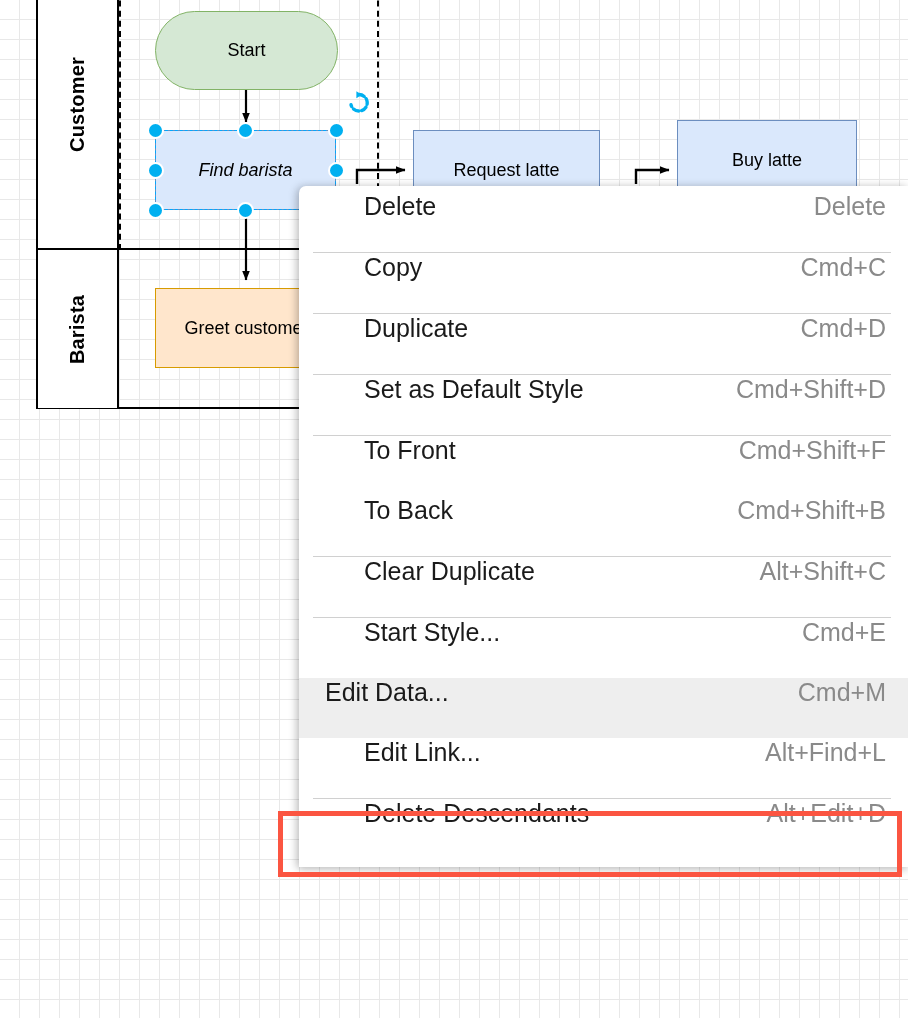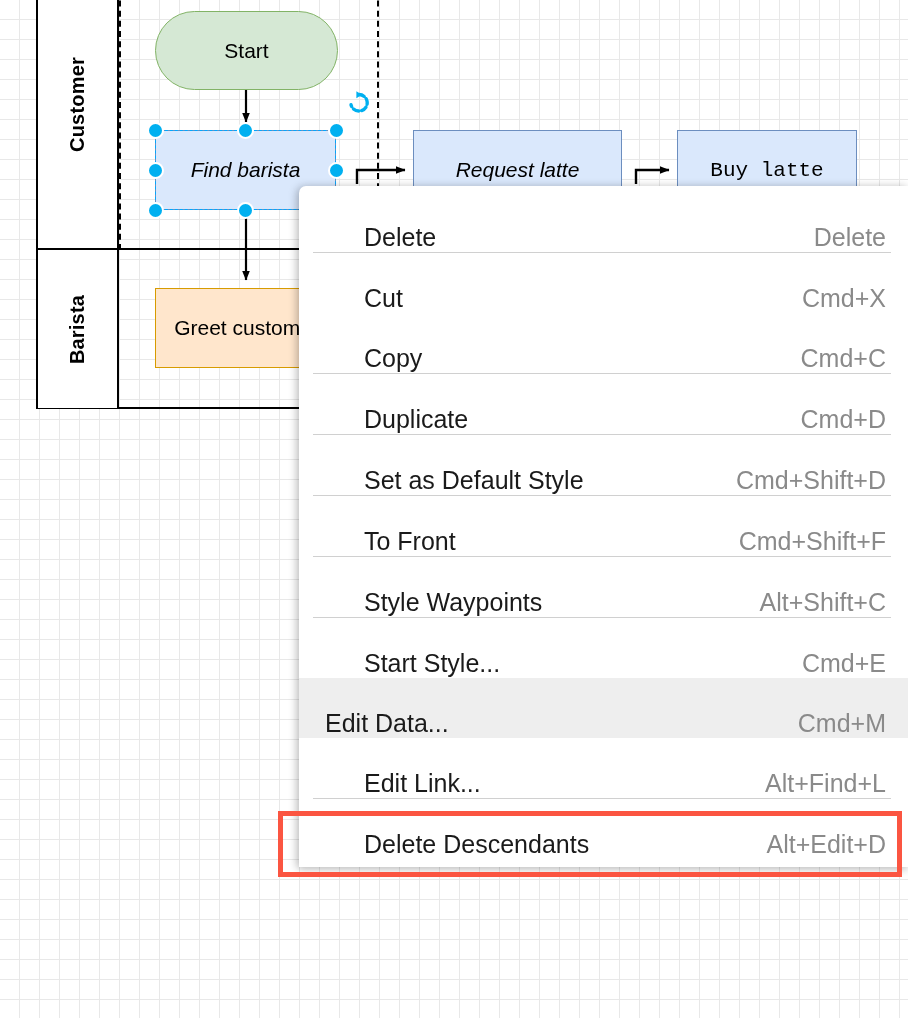--- a/index.html
+++ b/index.html
@@ -97,52 +97,50 @@
     border-top: 2px dashed #000000;
   }
 
   
   .shape {
     position: absolute;
     box-sizing: border-box;
     display: flex;
     align-items: center;
     justify-content: center;
-    font-size: 21px;
+    font-size: 18px;
     color: #000000;
     text-align: center;
     white-space: nowrap;
   }
   .shape-start {
     left: 155px; top: 11px;
     width: 183px; height: 79px;
     background: #d5e8d4;
     border: 1.6px solid #82b366;
     border-radius: 40px;
   }
   .shape-find {
     left: 155px; top: 130px;
     width: 181px; height: 80px;
     background: #dae8fc;
     border: 1.6px solid #6c8ebf;
     font-style: italic;
   }
   .shape-request {
     left: 413px; top: 130px;
-    width: 209px; height: 80px;
+    width: 187px; height: 80px;
     background: #dae8fc;
     border: 1.6px solid #6c8ebf;
-    font-style: italic;
   }
   .shape-buy {
-    left: 677px; top: 130px;
+    left: 677px; top: 120px;
     width: 180px; height: 80px;
     background: #dae8fc;
     border: 1.6px solid #6c8ebf;
-    font-family: Liberation Mono, monospace;
   }
   .shape-greet {
     left: 155px; top: 288px;
     width: 183px; height: 80px;
     background: #ffe6cc;
     border: 1.6px solid #d79b00;
     justify-content: center;
   }
 
   
@@ -188,21 +186,21 @@
     background: #ffffff;
     border-top-left-radius: 7px;
     border-bottom-left-radius: 0px;
     box-shadow: -3px 0 9px rgba(0,0,0,0.16), 0 3px 9px rgba(0,0,0,0.16);
     padding: 6px 0 8px 0;
     box-sizing: border-box;
     z-index: 50;
   }
   .menu-item {
     display: flex;
-    align-items: flex-end;
+    align-items: flex-start;
     justify-content: space-between;
     height: 60px;
     padding: 0 22px 0 65px;
     box-sizing: border-box;
     cursor: default;
     gap: 28px;
   }
   .menu-label {
     font-size: 25px;
     color: #1a1a1a;
@@ -313,45 +311,45 @@
 
 </div>
 
 <div id="context-menu">
     <div class="menu-item">
       <span class="menu-label">Delete</span>
       <span class="menu-shortcut">Delete</span>
     </div>
     <div class="menu-sep"></div>
     <div class="menu-item">
-      <span class="menu-label">Cut</span>
-      <span class="menu-shortcut">Cmd+X</span>
-    </div>
-    <div class="menu-item">
       <span class="menu-label">Copy</span>
       <span class="menu-shortcut">Cmd+C</span>
     </div>
     <div class="menu-sep"></div>
     <div class="menu-item">
       <span class="menu-label">Duplicate</span>
       <span class="menu-shortcut">Cmd+D</span>
     </div>
     <div class="menu-sep"></div>
     <div class="menu-item">
       <span class="menu-label">Set as Default Style</span>
       <span class="menu-shortcut">Cmd+Shift+D</span>
     </div>
     <div class="menu-sep"></div>
     <div class="menu-item">
       <span class="menu-label">To Front</span>
       <span class="menu-shortcut">Cmd+Shift+F</span>
     </div>
-    <div class="menu-sep"></div>
-    <div class="menu-item">
-      <span class="menu-label">Style Waypoints</span>
+    <div class="menu-item">
+      <span class="menu-label">To Back</span>
+      <span class="menu-shortcut">Cmd+Shift+B</span>
+    </div>
+    <div class="menu-sep"></div>
+    <div class="menu-item">
+      <span class="menu-label">Clear Duplicate</span>
       <span class="menu-shortcut">Alt+Shift+C</span>
     </div>
     <div class="menu-sep"></div>
     <div class="menu-item">
       <span class="menu-label">Start Style...</span>
       <span class="menu-shortcut">Cmd+E</span>
     </div>
     <div class="menu-item highlight">
       <span class="menu-label">Edit Data...</span>
       <span class="menu-shortcut">Cmd+M</span>

